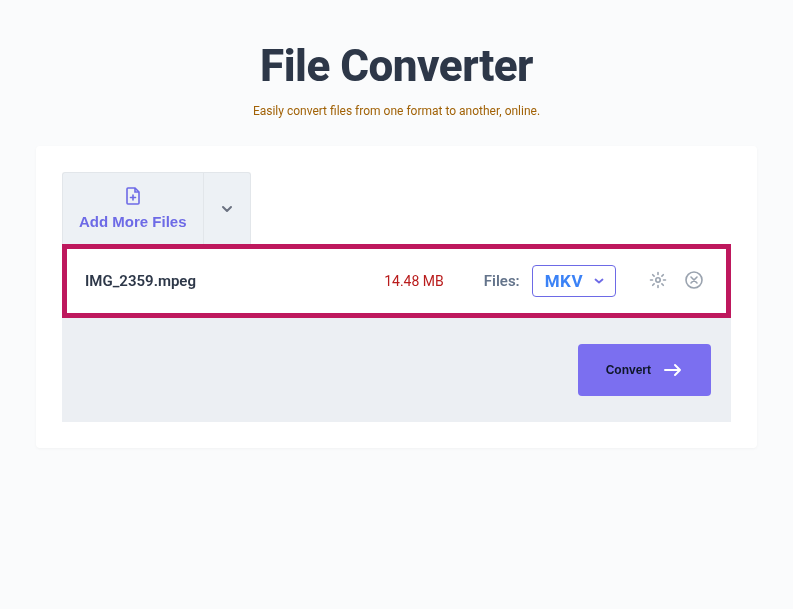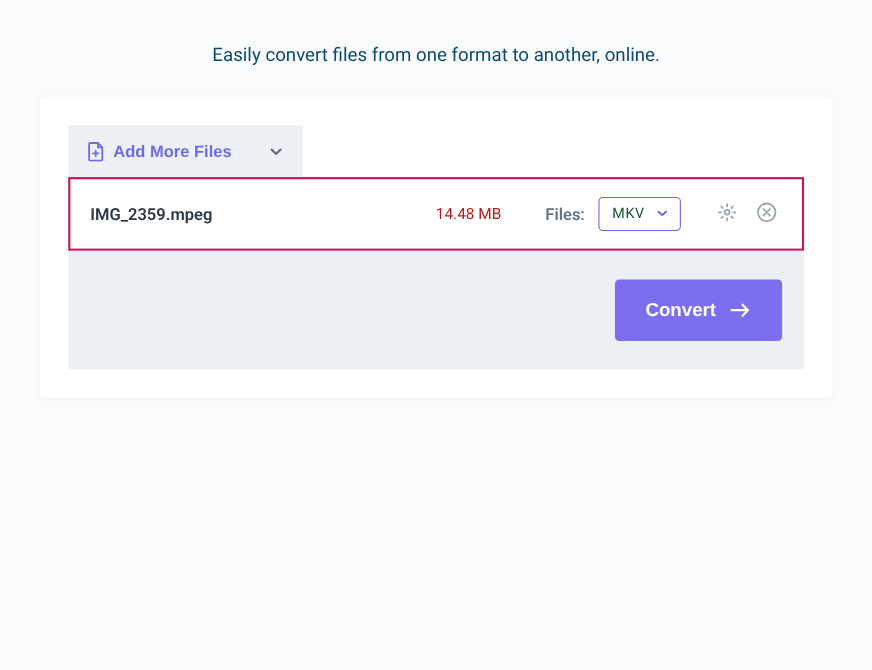--- a/index.html
+++ b/index.html
@@ -15,22 +15,22 @@
 }
 .title {
   font-size: 44px;
   font-weight: 800;
   color: #2d3748;
   text-align: center;
   letter-spacing: -0.5px;
   margin-bottom: 12px;
 }
 .subtitle {
-  font-size: 17px;
-  color: #0c4a6e;
+  font-size: 12px;
+  color: #a16207;
   text-align: center;
   font-weight: 400;
   margin-bottom: 28px;
 }
 .ad-banner {
   background: #edf1f5;
   height: 90px;
   border-radius: 2px;
   display: flex;
   align-items: center;
@@ -61,40 +61,41 @@
   background: #edf1f5;
   border: 1px solid #e2e6ea;
   border-right: none;
   border-bottom: none;
   border-radius: 3px 0 0 0;
   padding: 14px 16px;
   font-size: 15px;
   font-weight: 600;
   color: #6d6ae6;
   cursor: pointer;
+  flex-direction: column;
 }
 .add-btn svg { display: block; }
 .chevron-btn {
   background: #edf1f5;
   border: 1px solid #e2e6ea;
   border-bottom: none;
   border-radius: 0 3px 0 0;
   padding: 14px 16px;
   cursor: pointer;
   display: flex;
   align-items: center;
   justify-content: center;
 }
 .chevron-btn svg { display: block; }
 
 .file-row {
   display: flex;
   align-items: center;
   background: #ffffff;
-  border: 2px solid #be185d;
+  border: 5px solid #be185d;
   padding: 16px 18px;
 }
 .file-name {
   font-size: 15px;
   font-weight: 600;
   color: #2d3748;
   flex: 1;
 }
 .file-size {
   font-size: 14px;
@@ -111,23 +112,23 @@
   display: flex;
   align-items: center;
   gap: 10px;
   border: 1.5px solid #6d6ae6;
   border-radius: 4px;
   padding: 5px 10px 5px 12px;
   cursor: pointer;
   margin-right: 20px;
 }
 .format-select .fmt {
-  font-size: 13px;
-  font-weight: 400;
-  color: #14532d;
+  font-size: 17px;
+  font-weight: 700;
+  color: #3b82f6;
   letter-spacing: 0.5px;
 }
 .icon-btn {
   background: transparent;
   border: none;
   cursor: pointer;
   padding: 4px;
   margin-left: 8px;
   display: flex;
   align-items: center;
@@ -137,34 +138,35 @@
   display: flex;
   justify-content: flex-end;
   background: #eceff3;
   padding: 26px 20px;
 }
 .convert-btn {
   display: flex;
   align-items: center;
   gap: 12px;
   background: #7b6ff0;
-  color: #ffffff;
+  color: #0f172a;
   border: none;
   border-radius: 4px;
   padding: 18px 28px;
-  font-size: 17px;
+  font-size: 12px;
   font-weight: 600;
   cursor: pointer;
 }
 .convert-btn svg { display: block; }
 </style>
 </head>
 <body>
 
 <div class="container">
+  <h1 class="title">File Converter</h1>
   <p class="subtitle">Easily convert files from one format to another, online.</p>
 
 
   <div class="card">
 
     <div class="add-row">
       <button class="add-btn">
         <span>
           <svg width="16" height="18" viewBox="0 0 16 18" fill="none">
             <path d="M3 1h7l4 4v11a1 1 0 0 1-1 1H3a1 1 0 0 1-1-1V2a1 1 0 0 1 1-1z" stroke="#6d6ae6" stroke-width="1.6" fill="none"></path>

